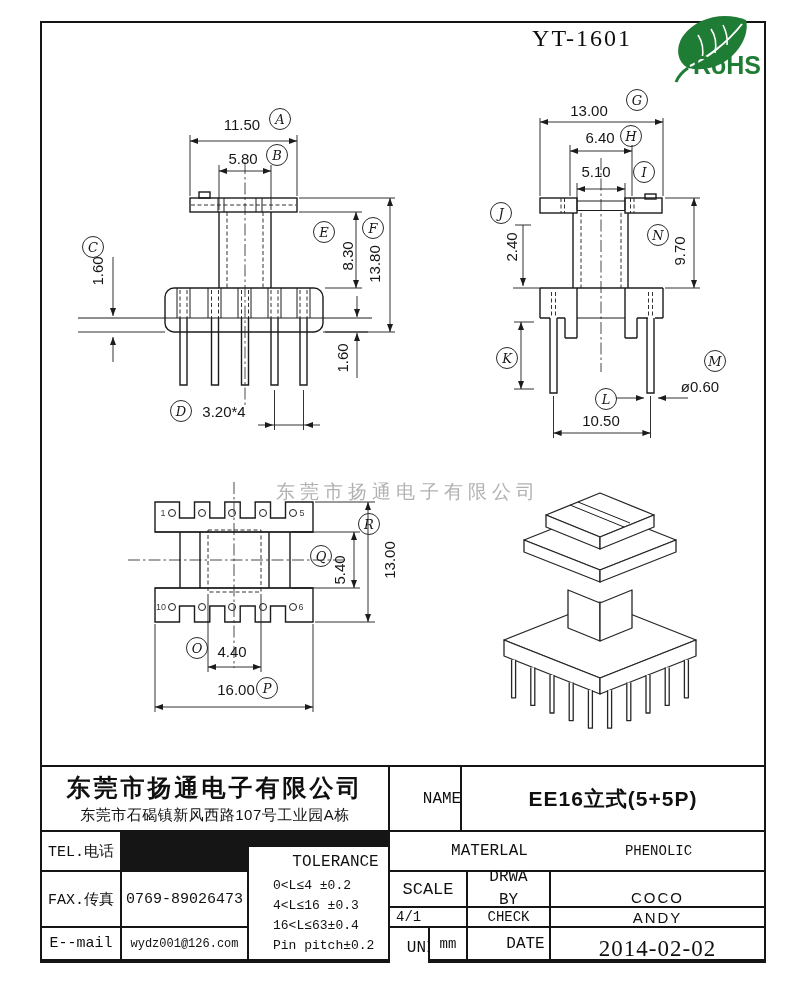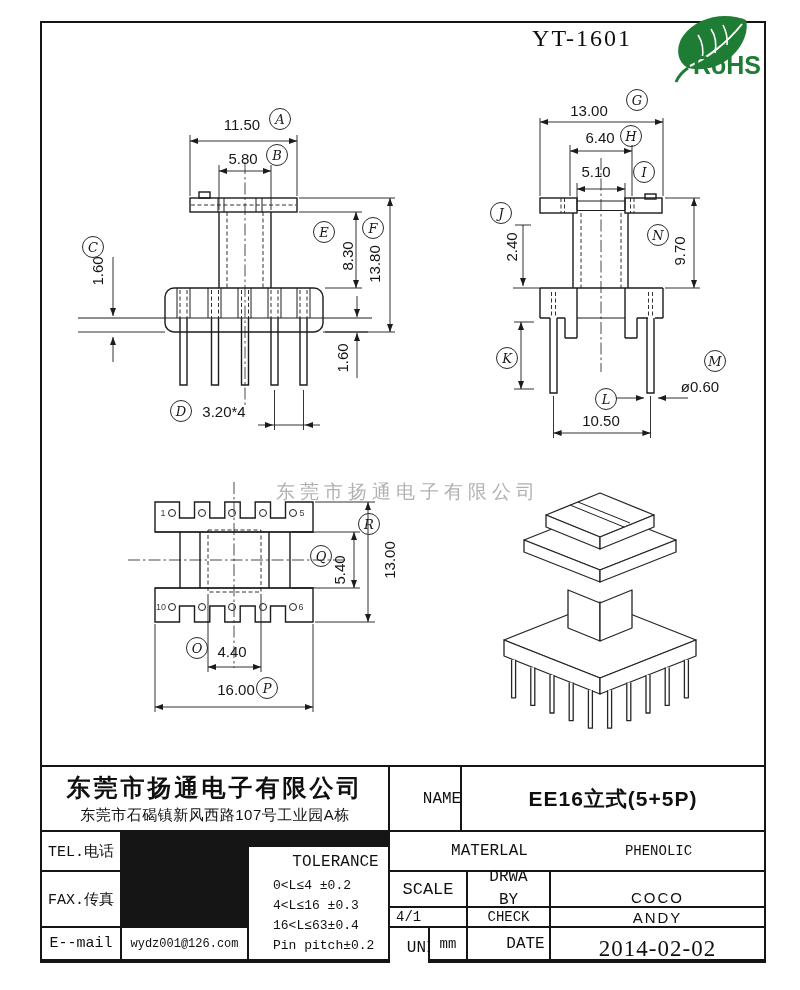--- a/index.html
+++ b/index.html
@@ -255,20 +255,23 @@
     <div class="cell lab16" style="left:350px;top:67px;width:165px;height:38px">
       <span>MATERLAL</span>
     </div>
     <div class="cell" style="left:513px;top:67px;width:211px;height:38px;font-size:14px">
       <span>PHENOLIC</span>
     </div>
 
     <div class="cell lab15" style="left:2px;top:107px;width:78px;height:54px">
       <span>FAX.传真</span>
     </div>
+    <div class="cell lab15" style="left:82px;top:107px;width:125px;height:54px">
+      <span>0769-89026473</span>
+    </div>
     <div class="cell tol" style="left:209px;top:107px;width:139px;height:87px">
       <span>0&lt;L≤4  ±0.2</span>
       <span>4&lt;L≤16 ±0.3</span>
       <span>16&lt;L≤63±0.4</span>
       <span>Pin pitch±0.2</span>
     </div>
     <div class="cell" style="left:350px;top:107px;width:76px;height:34px;font-size:17px">
       <span>SCALE</span>
     </div>
     <div class="cell lab13" style="left:428px;top:107px;width:81px;height:34px;text-align:center;padding:0 16px">

